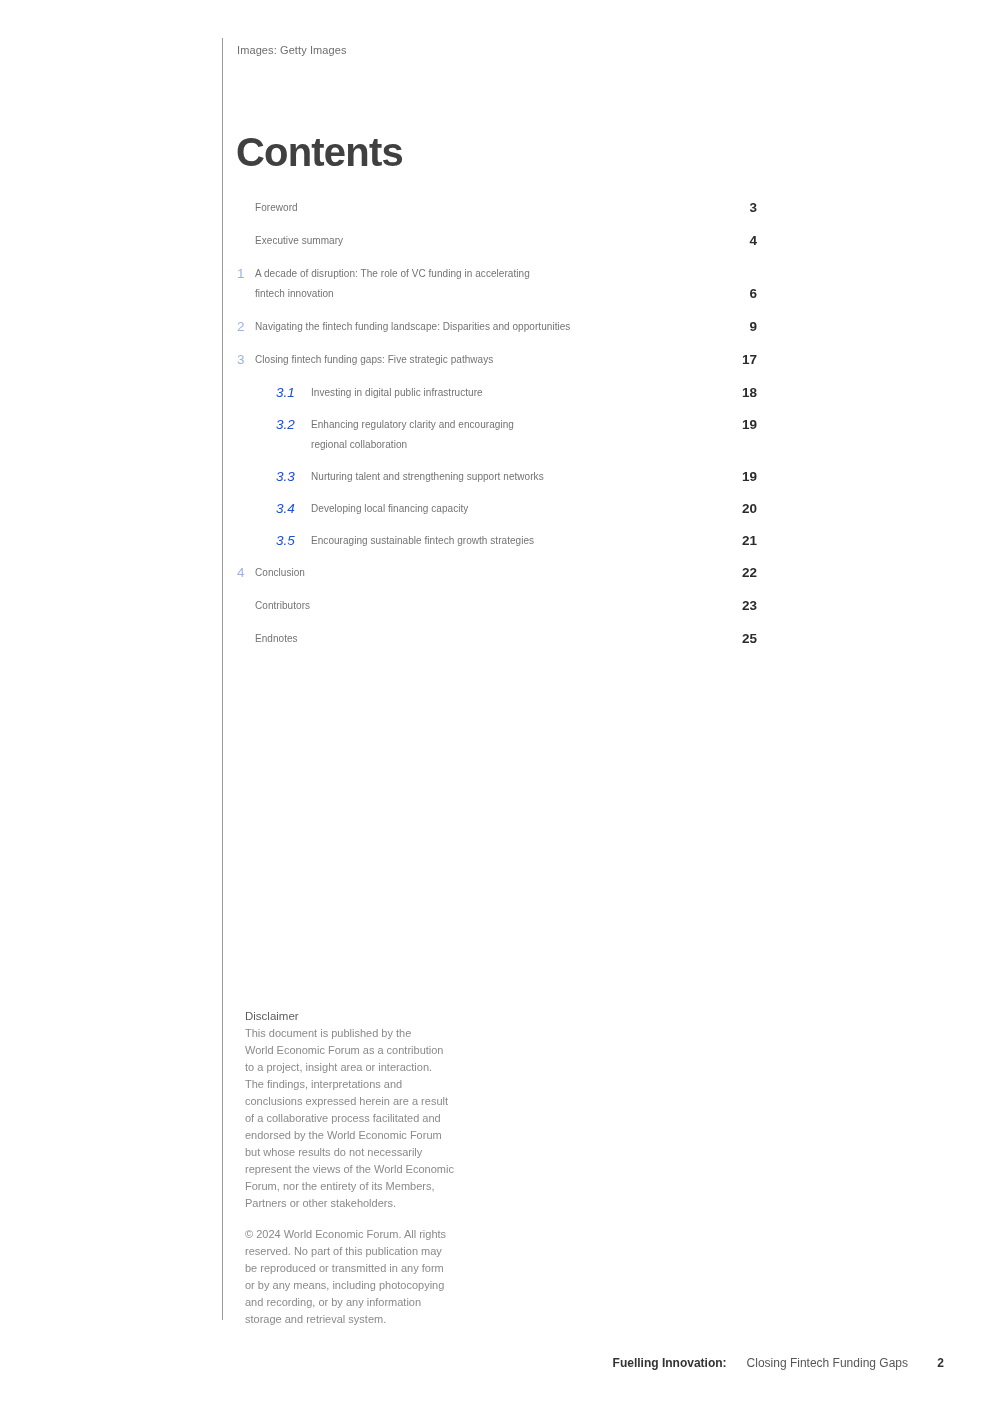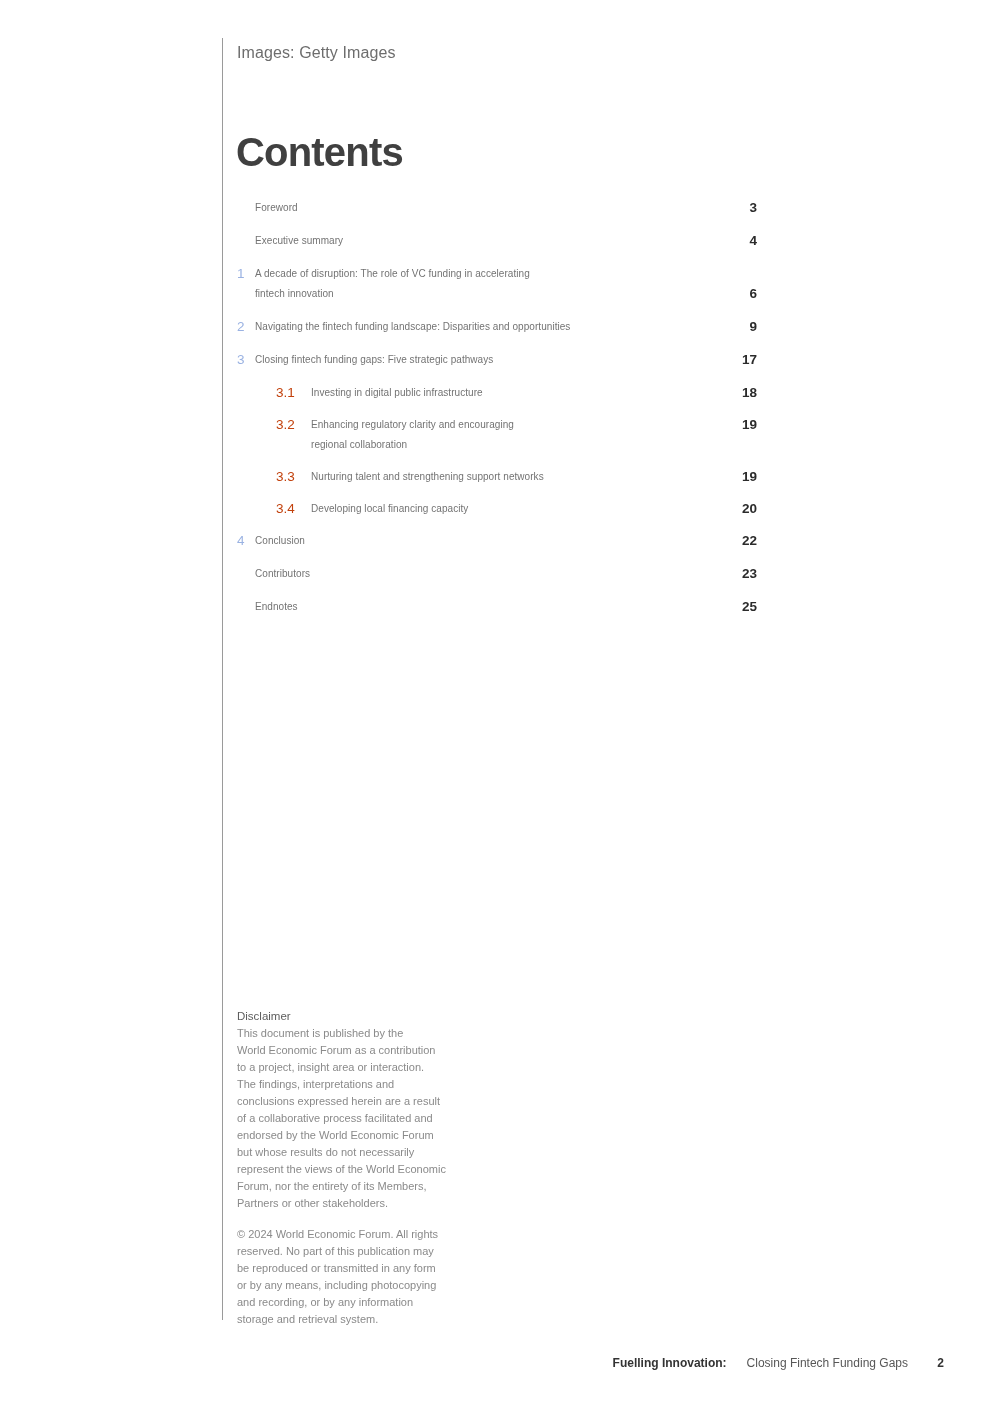--- a/index.html
+++ b/index.html
@@ -23,21 +23,21 @@
     width: 1px;
     height: 1282px;
     background: #9a9a9a;
   }
 
   
   .credit {
     position: absolute;
     left: 237px;
     top: 44px;
-    font-size: 16px;
+    font-size: 11px;
     color: #6d6d6d;
     letter-spacing: 0.1px;
     white-space: nowrap;
   }
 
   
   .page-title {
     position: absolute;
     left: 236px;
     top: 105px;
@@ -69,22 +69,23 @@
   .toc-entry.gap-before { margin-top: 7px; }
 
   .toc-num {
     flex: 0 0 auto;
     color: #9ab2e2;
     font-size: 13.5px;
     line-height: 20px;
     width: 18px;
   }
   .toc-entry.sub .toc-num {
-    color: #c2410c;
+    color: #1d4ed8;
     width: 35px;
+    font-style: italic;
   }
   .toc-num.empty { visibility: hidden; }
 
   .toc-label {
     flex: 1 1 auto;
     color: #737373;
     font-size: 10px;
     line-height: 20px;
     letter-spacing: 0.05px;
   }
@@ -99,21 +100,21 @@
     font-size: 13.5px;
     line-height: 20px;
     font-weight: bold;
     color: #2b2b2b;
   }
   .toc-page.second-line { top: 20px; }
 
   
   .disclaimer {
     position: absolute;
-    left: 237px;
+    left: 245px;
     top: 1008px;
     width: 240px;
   }
   .disclaimer-heading {
     font-size: 11.5px;
     color: #5d5d5d;
     line-height: 17px;
     margin-bottom: 0;
   }
   .disclaimer-body,
@@ -200,20 +201,25 @@
     </div>
     <div class="toc-entry sub">
       <span class="toc-num">3.3</span>
       <span class="toc-label"><span>Nurturing talent and strengthening support networks</span></span>
       <span class="toc-page">19</span>
     </div>
     <div class="toc-entry sub">
       <span class="toc-num">3.4</span>
       <span class="toc-label"><span>Developing local financing capacity</span></span>
       <span class="toc-page">20</span>
+    </div>
+    <div class="toc-entry sub">
+      <span class="toc-num">3.5</span>
+      <span class="toc-label"><span>Encouraging sustainable fintech growth strategies</span></span>
+      <span class="toc-page">21</span>
     </div>
     <div class="toc-entry gap-before">
       <span class="toc-num">4</span>
       <span class="toc-label"><span>Conclusion</span></span>
       <span class="toc-page">22</span>
     </div>
     <div class="toc-entry">
       <span class="toc-num empty"></span>
       <span class="toc-label"><span>Contributors</span></span>
       <span class="toc-page">23</span>

